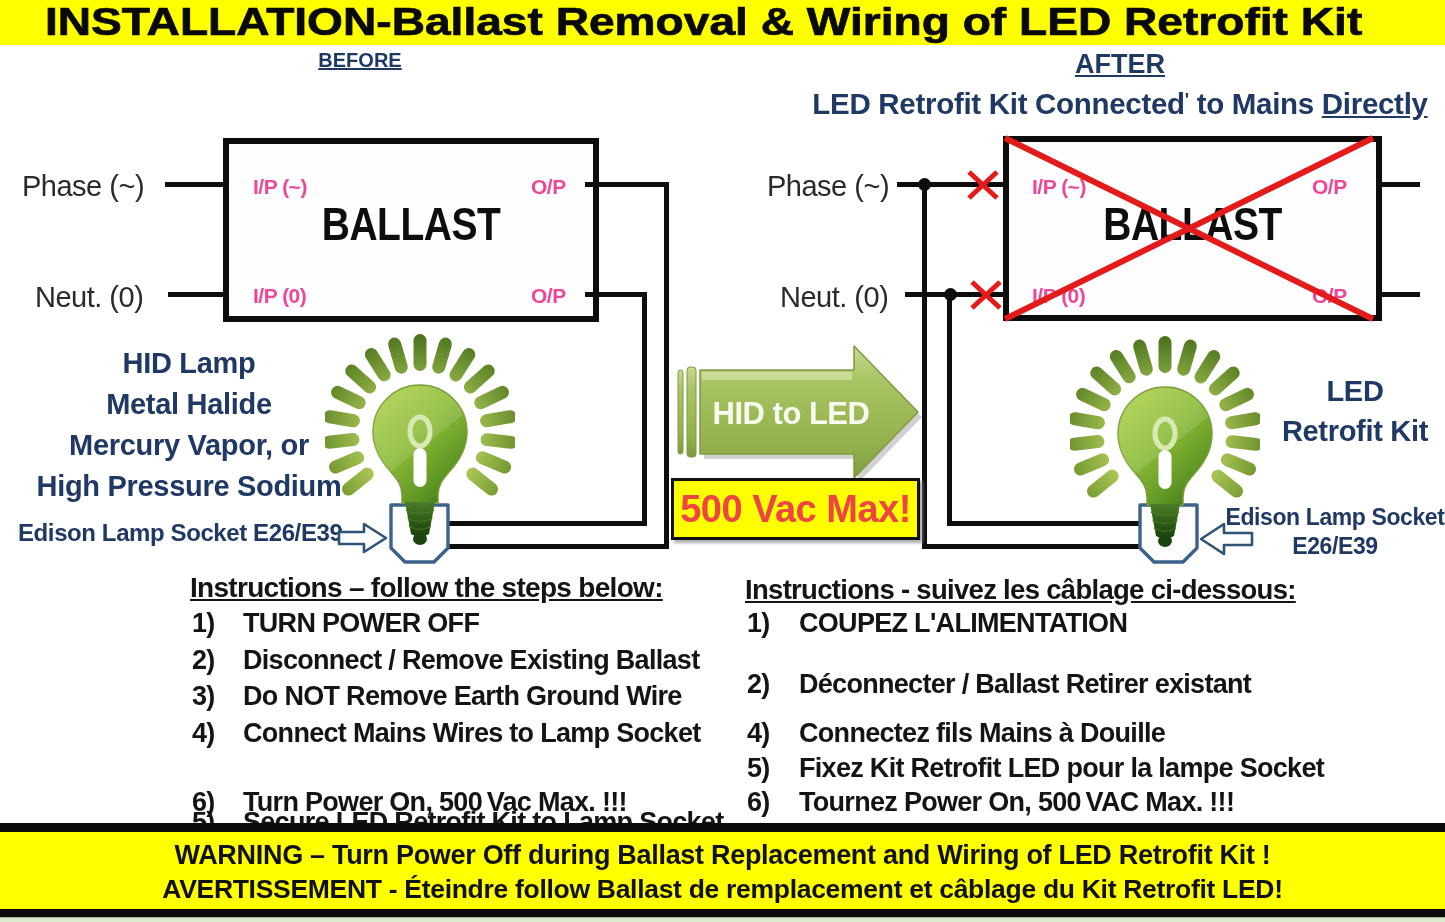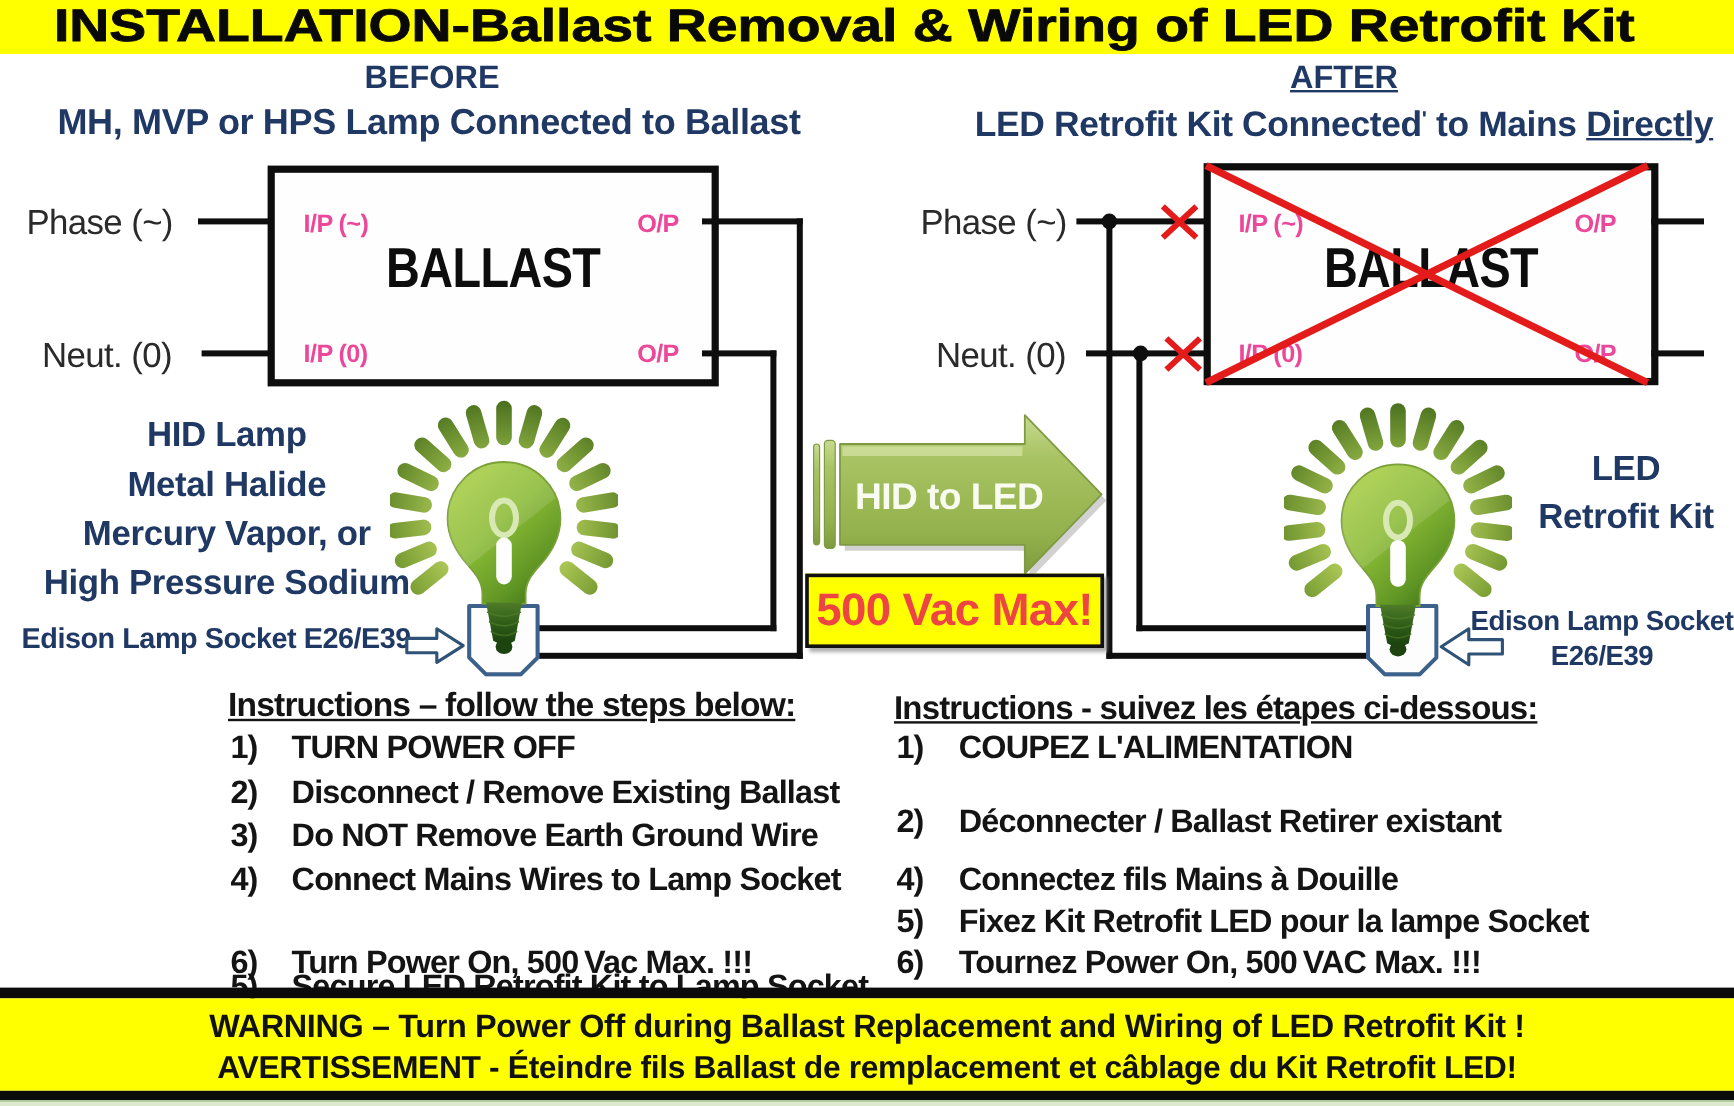--- a/index.html
+++ b/index.html
@@ -15,22 +15,21 @@
 .li .n{display:inline-block;width:51px;}
 .dot{position:absolute;width:13px;height:13px;border-radius:50%;background:#0e0e0e;}
 </style>
 </head>
 <body>
 <div class="page">
 
 <div class="abs" style="left:0;top:0;width:1445px;height:45px;background:#ffff00;"></div>
 <div class="abs" id="title" style="left:45px;top:1px;font-weight:bold;color:#090909;font-size:38px;white-space:nowrap;-webkit-text-stroke:0.7px #090909;transform:scaleX(1.2135);transform-origin:left center;">INSTALLATION-Ballast Removal &amp; Wiring of LED Retrofit Kit</div>
 
-<div class="abs navy" id="before" style="left:220px;top:49px;width:280px;text-align:center;font-size:27px;">BEFORE</div>
-<div class="abs navy" id="lhead" style="left:0px;top:86px;width:715px;text-align:center;font-size:30px;letter-spacing:-0.3px;white-space:nowrap;">MH, MVP or HPS Lamp Connected to Ballast</div>
+<div class="abs navy" id="before" style="left:220px;top:49px;width:280px;text-align:center;font-size:20px;text-decoration:underline;">BEFORE</div>
 <div class="abs navy" id="after" style="left:980px;top:49px;width:280px;text-align:center;font-size:27px;text-decoration:underline;">AFTER</div>
 <div class="abs navy" id="rhead" style="left:770px;top:87px;width:700px;text-align:center;font-size:29.5px;letter-spacing:-0.3px;white-space:nowrap;">LED Retrofit Kit Connected<span style="font-size:18px;vertical-align:8px;">'</span> to Mains <span style="text-decoration:underline;">Directly</span></div>
 
 <div class="box" style="left:223px;top:138px;width:364px;height:172px;"></div>
 <div class="iop" style="left:253px;top:175px;">I/P (~)</div>
 <div class="iop" style="left:531px;top:175px;">O/P</div>
 <div class="iop" style="left:253px;top:284px;">I/P (0)</div>
 <div class="iop" style="left:531px;top:284px;">O/P</div>
 <div class="abs" style="left:223px;top:198px;width:376px;text-align:center;font-weight:bold;color:#0d0d0d;font-size:39px;letter-spacing:-0.5px;transform:scaleY(1.2);transform-origin:center top;">BALLAST</div>
 
@@ -336,27 +335,27 @@
 <div class="abs" style="left:671px;top:478px;width:243px;height:56px;background:#ffff00;border:3px solid #111;box-shadow:3px 3px 3px rgba(140,140,140,0.7);text-align:center;line-height:56px;font-weight:bold;color:#ef4444;font-size:38px;letter-spacing:-0.5px;" id="vacmax">500 Vac Max!</div>
 
 <div class="li" id="ihead1" style="left:190px;top:572px;text-decoration:underline;font-size:28px;">Instructions – follow the steps below:</div>
 <div class="li" style="left:192px;top:608px;"><span class="n">1)</span>TURN POWER OFF</div>
 <div class="li" style="left:192px;top:645px;"><span class="n">2)</span>Disconnect / Remove Existing Ballast</div>
 <div class="li" style="left:192px;top:681px;"><span class="n">3)</span>Do NOT Remove Earth Ground Wire</div>
 <div class="li" style="left:192px;top:718px;"><span class="n">4)</span>Connect Mains Wires to Lamp Socket</div>
 <div class="li" style="left:192px;top:795px;margin-top:12px;"><span class="n">5)</span>Secure LED Retrofit Kit to Lamp Socket</div>
 <div class="li" style="left:192px;top:787px;"><span class="n">6)</span>Turn Power On, 500 Vac Max. !!!</div>
 
-<div class="li" id="ihead2" style="left:745px;top:574px;text-decoration:underline;font-size:27.5px;">Instructions - suivez les étapes ci-dessous:</div>
+<div class="li" id="ihead2" style="left:745px;top:574px;text-decoration:underline;font-size:27.5px;">Instructions - suivez les câblage ci-dessous:</div>
 <div class="li" style="left:747px;top:608px;"><span class="n" style="width:52px;">1)</span>COUPEZ L'ALIMENTATION</div>
 <div class="li" style="left:747px;top:645px;margin-top:24px;"><span class="n" style="width:52px;">2)</span>Déconnecter / Ballast Retirer existant</div>
 <div class="li" style="left:747px;top:718px;"><span class="n" style="width:52px;">4)</span>Connectez fils Mains à Douille</div>
 <div class="li" style="left:747px;top:753px;"><span class="n" style="width:52px;">5)</span>Fixez Kit Retrofit LED pour la lampe Socket</div>
 <div class="li" style="left:747px;top:787px;"><span class="n" style="width:52px;">6)</span>Tournez Power On, 500 VAC Max. !!!</div>
 
 <div class="abs" style="left:0;top:823px;width:1445px;height:9px;background:#0b0b0b;"></div>
 <div class="abs" style="left:0;top:832px;width:1445px;height:77px;background:#ffff00;"></div>
 <div class="abs" id="warn1" style="left:0;top:840px;width:1445px;text-align:center;font-weight:bold;color:#111;font-size:27px;letter-spacing:-0.3px;">WARNING – Turn Power Off during Ballast Replacement and Wiring of LED Retrofit Kit !</div>
-<div class="abs" id="warn2" style="left:0;top:874px;width:1445px;text-align:center;font-weight:bold;color:#111;font-size:26.5px;letter-spacing:-0.3px;">AVERTISSEMENT - Éteindre fils Ballast de remplacement et câblage du Kit Retrofit LED!</div>
+<div class="abs" id="warn2" style="left:0;top:874px;width:1445px;text-align:center;font-weight:bold;color:#111;font-size:26.5px;letter-spacing:-0.3px;">AVERTISSEMENT - Éteindre follow Ballast de remplacement et câblage du Kit Retrofit LED!</div>
 <div class="abs" style="left:0;top:909px;width:1445px;height:8px;background:#0b0b0b;"></div>
 <div class="abs" style="left:0;top:917px;width:1445px;height:5px;background:#dce9cd;border-top:1px solid #9fbb8a;"></div>
 
 </div>
 
 </body></html>

